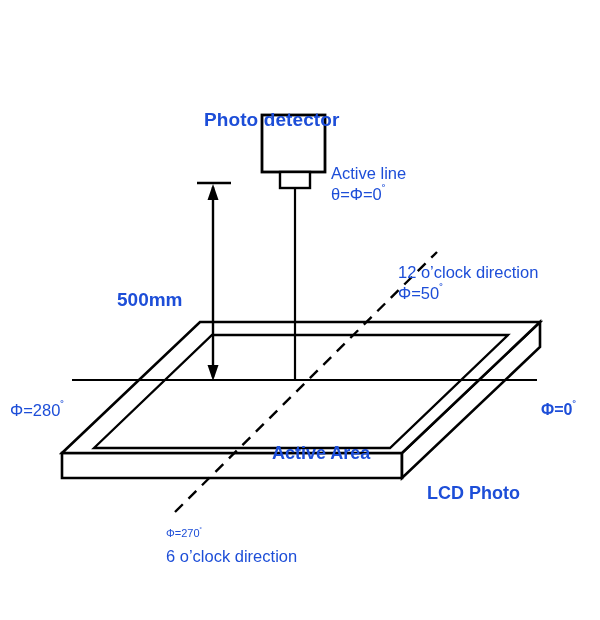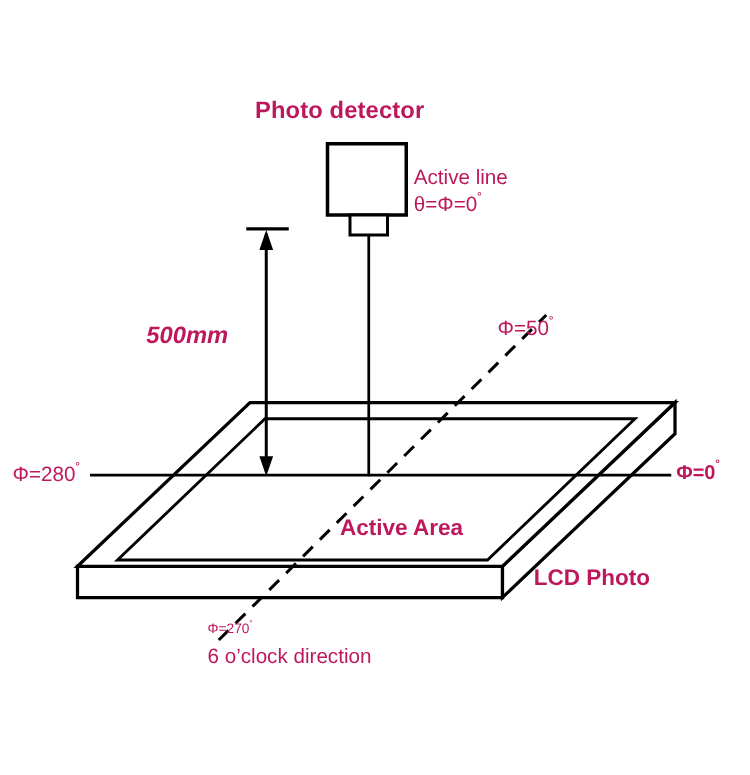--- a/index.html
+++ b/index.html
@@ -23,23 +23,24 @@
   #diagram-svg {
     position: absolute;
     top: 0;
     left: 0;
     width: 600px;
     height: 620px;
     display: block;
   }
   .lbl {
     position: absolute;
-    color: #be185d;
+    color: #1d4ed8;
     white-space: pre;
     line-height: 1.18;
+    margin-top: 31px;
   }
   .deg {
     font-size: 0.72em;
     vertical-align: 0.52em;
   }
   #label-photo-detector {
     left: 204px;
     top: 78px;
     font-size: 19px;
     font-weight: bold;
@@ -53,21 +54,20 @@
   #label-normal-angle {
     left: 331px;
     top: 152px;
     font-size: 16.5px;
   }
   #label-500mm {
     left: 117px;
     top: 258px;
     font-size: 19px;
     font-weight: bold;
-    font-style: italic;
   }
   #label-phi180 {
     left: 10px;
     top: 368px;
     font-size: 16.5px;
   }
   #label-phi0 {
     left: 541px;
     top: 368px;
     font-size: 16px;
@@ -153,20 +153,21 @@
   <div class="lbl" id="label-normal-line">Active line</div>
 
   <div class="lbl" id="label-normal-angle"><span>θ=Φ=0</span><span class="deg">˚</span></div>
 
   <div class="lbl" id="label-500mm">500mm</div>
 
   <div class="lbl" id="label-phi180"><span>Φ=280</span><span class="deg">˚</span></div>
 
   <div class="lbl" id="label-phi0"><span>Φ=0</span><span class="deg">˚</span></div>
 
+  <div class="lbl" id="label-12oclock">12 o’clock direction</div>
 
   <div class="lbl" id="label-phi90"><span>Φ=50</span><span class="deg">˚</span></div>
 
   <div class="lbl" id="label-phi270"><span>Φ=270</span><span class="deg">˚</span></div>
 
   <div class="lbl" id="label-6oclock">6 o’clock direction</div>
 
   <div class="lbl" id="label-active-area">Active Area</div>
 
   <div class="lbl" id="label-lcd-panel">LCD Photo</div>

